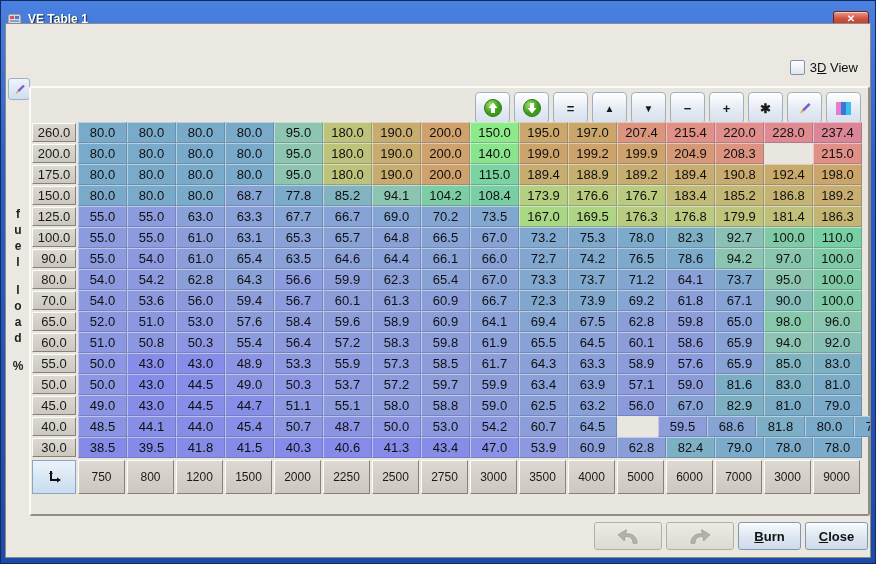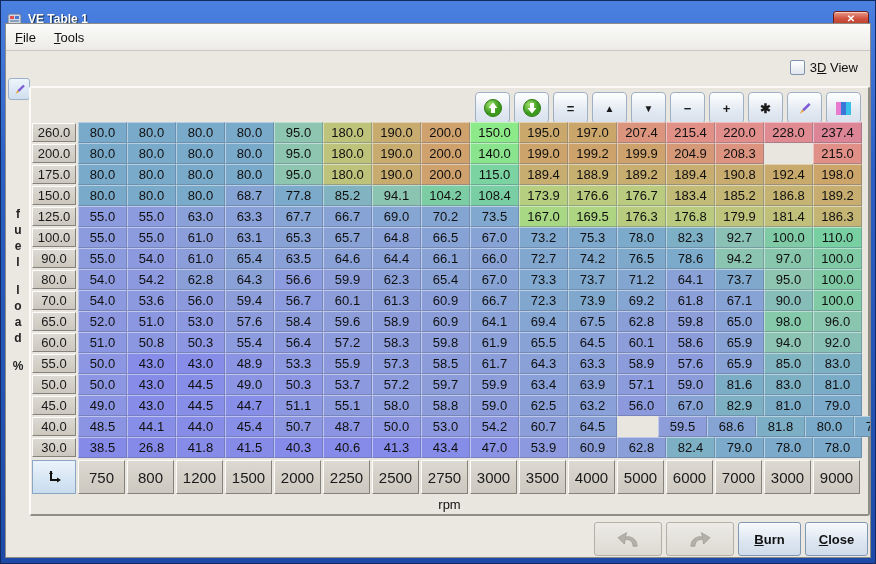--- a/index.html
+++ b/index.html
@@ -49,24 +49,24 @@
               font-size:13px;color:#1a1a1a;display:flex;align-items:center;justify-content:center;box-sizing:border-box;}
   .cell{width:49px;height:21px;box-sizing:border-box;display:flex;align-items:center;justify-content:center;
         font-size:13px;color:#101010;
         border-top:1px solid rgba(255,255,255,.45);border-left:1px solid rgba(255,255,255,.45);
         border-right:1px solid rgba(85,100,130,.38);border-bottom:1px solid rgba(85,100,130,.38);}
   #col-row{position:absolute;left:1px;top:372px;display:flex;}
   .corner-btn{width:44px;height:34px;margin-right:2px;background:linear-gradient(180deg,#eaf3fb,#c9dcee);
               border:1px solid #8aa6c2;display:flex;align-items:center;justify-content:center;box-sizing:border-box;}
   .col-header{width:47px;height:34px;margin-right:2px;background:linear-gradient(180deg,#dcd9d2,#ccc8bf);
               border:1px solid;border-color:#fdfcf9 #84827a #84827a #fdfcf9;
-              font-size:15px;color:#1a1a1a;display:flex;align-items:center;justify-content:center;box-sizing:border-box;}
+              font-size:12px;color:#1a1a1a;display:flex;align-items:center;justify-content:center;box-sizing:border-box;}
   .xaxis{position:absolute;left:0;right:0;top:409px;text-align:center;font-size:13px;color:#111;}
   
-  .footer-btn{position:absolute;top:498px;height:34px;border-radius:3px;box-sizing:border-box;
+  .footer-btn{position:absolute;top:498px;height:28px;border-radius:3px;box-sizing:border-box;
               display:flex;align-items:center;justify-content:center;font-size:13px;font-weight:bold;color:#111;}
   .disabled-btn{background:linear-gradient(180deg,#eceae5,#dddad2);border:1px solid #b3b0a7;}
   .action-btn{background:linear-gradient(180deg,#f7fafd,#dbe5f0 60%,#d0dcea);border:1px solid #7f97b2;
               box-shadow:inset 0 1px 0 #fff;cursor:pointer;}
   .footer-btn u{text-decoration:underline;}
 </style>
 </head>
 <body>
 
 <div class="window">
@@ -77,24 +77,20 @@
       <rect x="3" y="4" width="4" height="3" fill="#e05050"></rect>
       <rect x="8" y="4" width="4" height="3" fill="#4a7ad0"></rect>
       <rect x="3" y="8" width="9" height="2" fill="#8aa0bc"></rect>
     </svg>
     <span class="title-text">VE Table 1</span>
     <div class="close-btn">✕</div>
   </div>
 
   <div class="client">
 
-    <div class="menubar">
-      <span class="menu-item"><u>F</u><span>ile</span></span>
-      <span class="menu-item"><u>T</u><span>ools</span></span>
-    </div>
 
     <div class="view3d">
       <span class="checkbox"></span>
       <span><span>3</span><u>D</u><span> View</span></span>
     </div>
 
     <div class="mini-btn">
       <svg width="13" height="13" viewBox="0 0 16 16">
         <path d="M5.5 9 L12.5 2 L14.5 4 L7.5 11 Z" fill="#7b5cd6"></path>
         <path d="M3 13.5 L5.5 9 L7.5 11 Z" fill="#e8a13c"></path>
@@ -457,21 +453,21 @@
             <div class="cell" style="background: rgb(137, 161, 215);">64.5</div>
             <div class="cell" style="background: rgb(140, 157, 218); margin-left: 41px;">59.5</div>
             <div class="cell" style="background: rgb(133, 164, 211);">68.6</div>
             <div class="cell" style="background: rgb(124, 174, 198);">81.8</div>
             <div class="cell" style="background: rgb(122, 170, 201);">80.0</div>
             <div class="cell" style="background: rgb(124, 170, 202);">78.0</div>
           </div>
           <div class="grid-row">
             <div class="row-header">30.0</div>
             <div class="cell" style="background: rgb(133, 138, 233);">38.5</div>
-            <div class="cell" style="background: rgb(133, 138, 233);">26.8</div>
+            <div class="cell" style="background: rgb(133, 138, 233);">39.5</div>
             <div class="cell" style="background: rgb(134, 139, 232);">41.8</div>
             <div class="cell" style="background: rgb(134, 139, 232);">41.5</div>
             <div class="cell" style="background: rgb(134, 139, 233);">40.3</div>
             <div class="cell" style="background: rgb(134, 139, 233);">40.6</div>
             <div class="cell" style="background: rgb(134, 139, 233);">41.3</div>
             <div class="cell" style="background: rgb(134, 141, 232);">43.4</div>
             <div class="cell" style="background: rgb(137, 146, 229);">47.0</div>
             <div class="cell" style="background: rgb(140, 153, 223);">53.9</div>
             <div class="cell" style="background: rgb(139, 158, 217);">60.9</div>
             <div class="cell" style="background: rgb(138, 159, 216);">62.8</div>
@@ -501,21 +497,20 @@
           <div class="col-header">3000</div>
           <div class="col-header">3500</div>
           <div class="col-header">4000</div>
           <div class="col-header">5000</div>
           <div class="col-header">6000</div>
           <div class="col-header">7000</div>
           <div class="col-header">3000</div>
           <div class="col-header">9000</div>
         </div>
 
-      <div class="xaxis">rpm</div>
     </div>
 
     <div class="footer-btn disabled-btn" style="left:588px;width:68px;">
       <svg width="26" height="20" viewBox="0 0 28 22">
         <path d="M24 19 C24 11 17 7 11 9 L12.5 4 L3 9.5 L10 16.5 L10.8 11.8 C15.5 10.8 19.5 13.5 19.5 19 Z" fill="#b4b1a8" stroke="#9b988f" stroke-width="0.8"></path>
       </svg>
     </div>
     <div class="footer-btn disabled-btn" style="left:660px;width:68px;">
       <svg width="26" height="20" viewBox="0 0 28 22" style="transform:scaleX(-1);">
         <path d="M24 19 C24 11 17 7 11 9 L12.5 4 L3 9.5 L10 16.5 L10.8 11.8 C15.5 10.8 19.5 13.5 19.5 19 Z" fill="#b4b1a8" stroke="#9b988f" stroke-width="0.8"></path>

